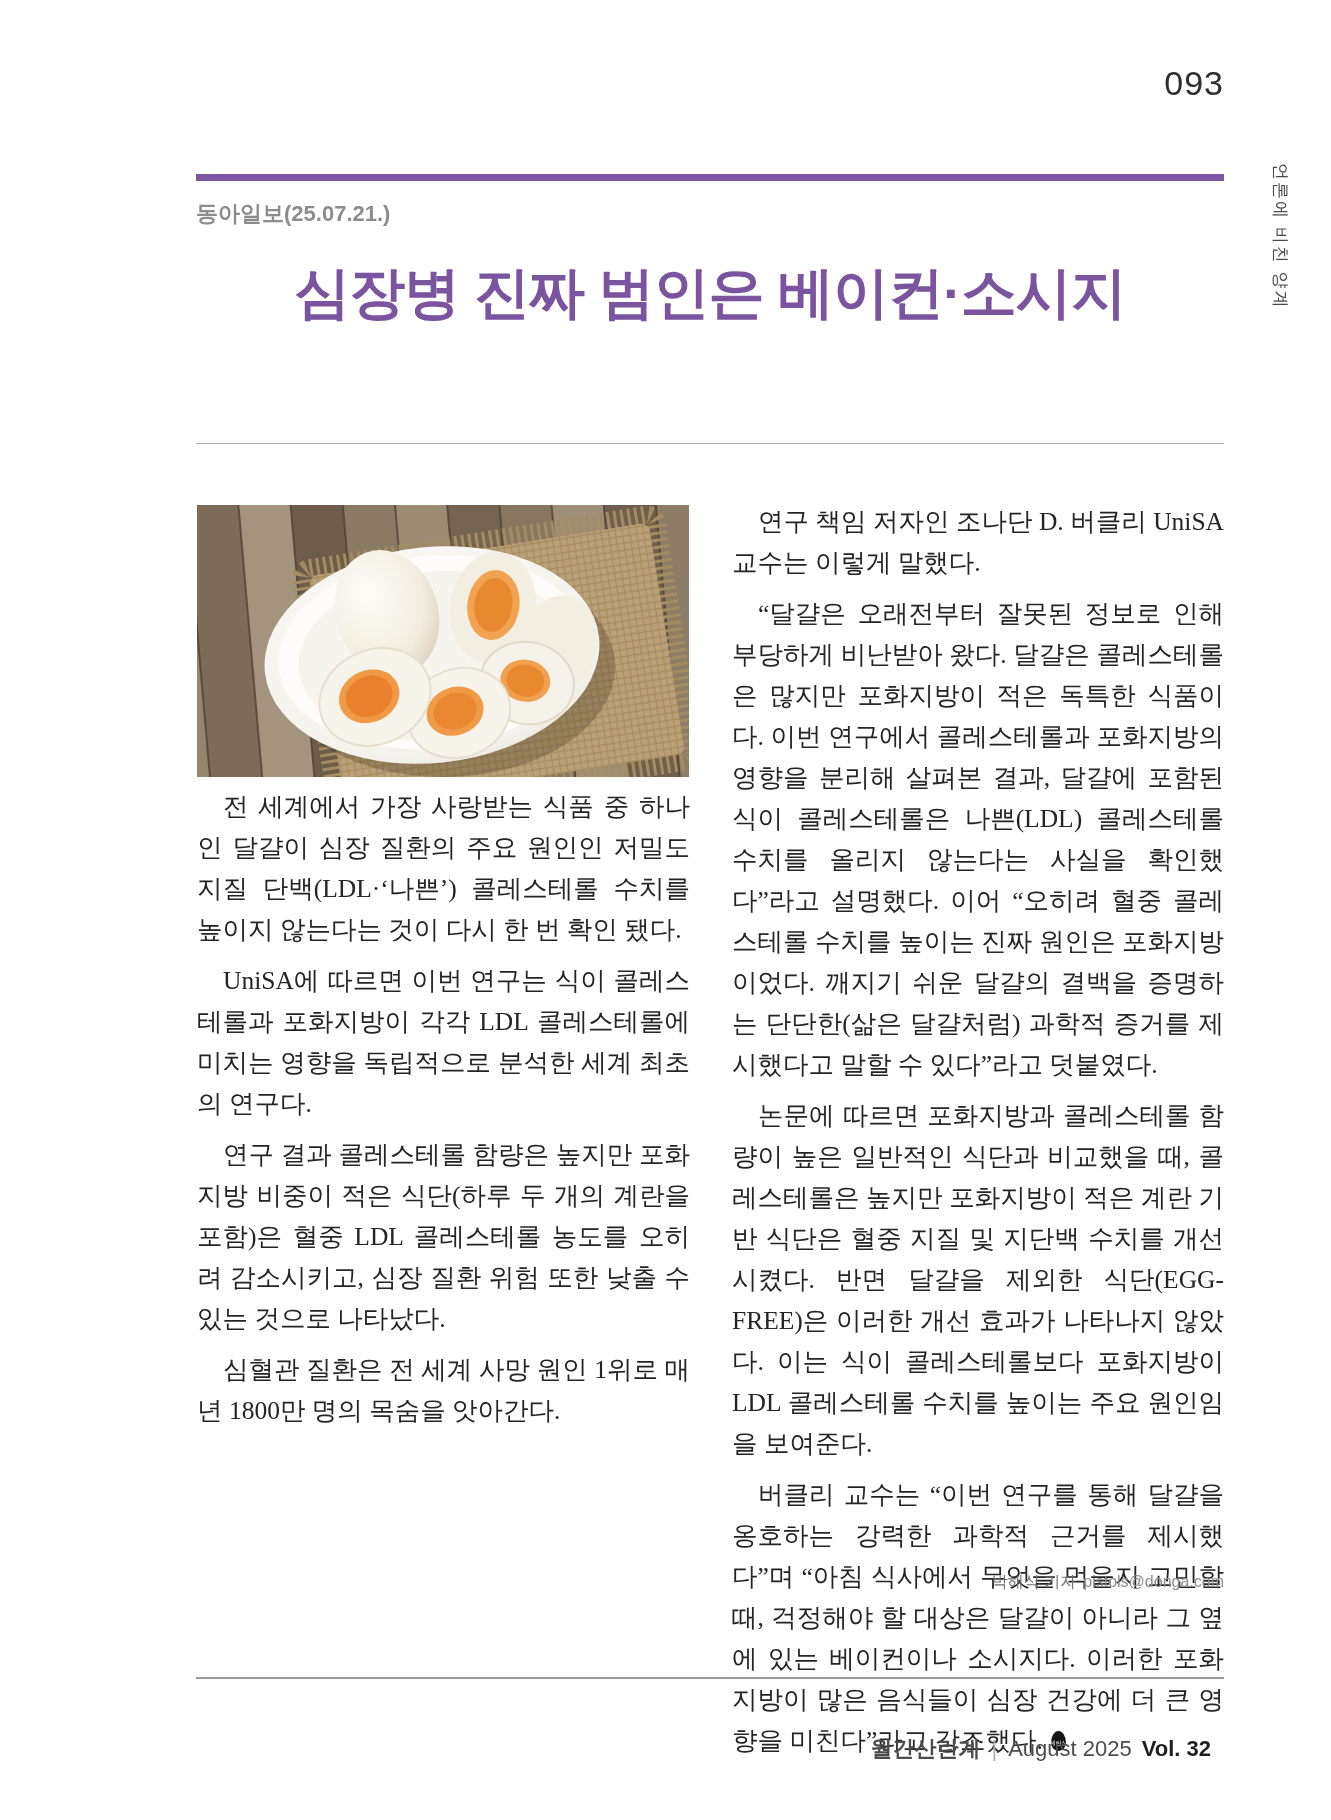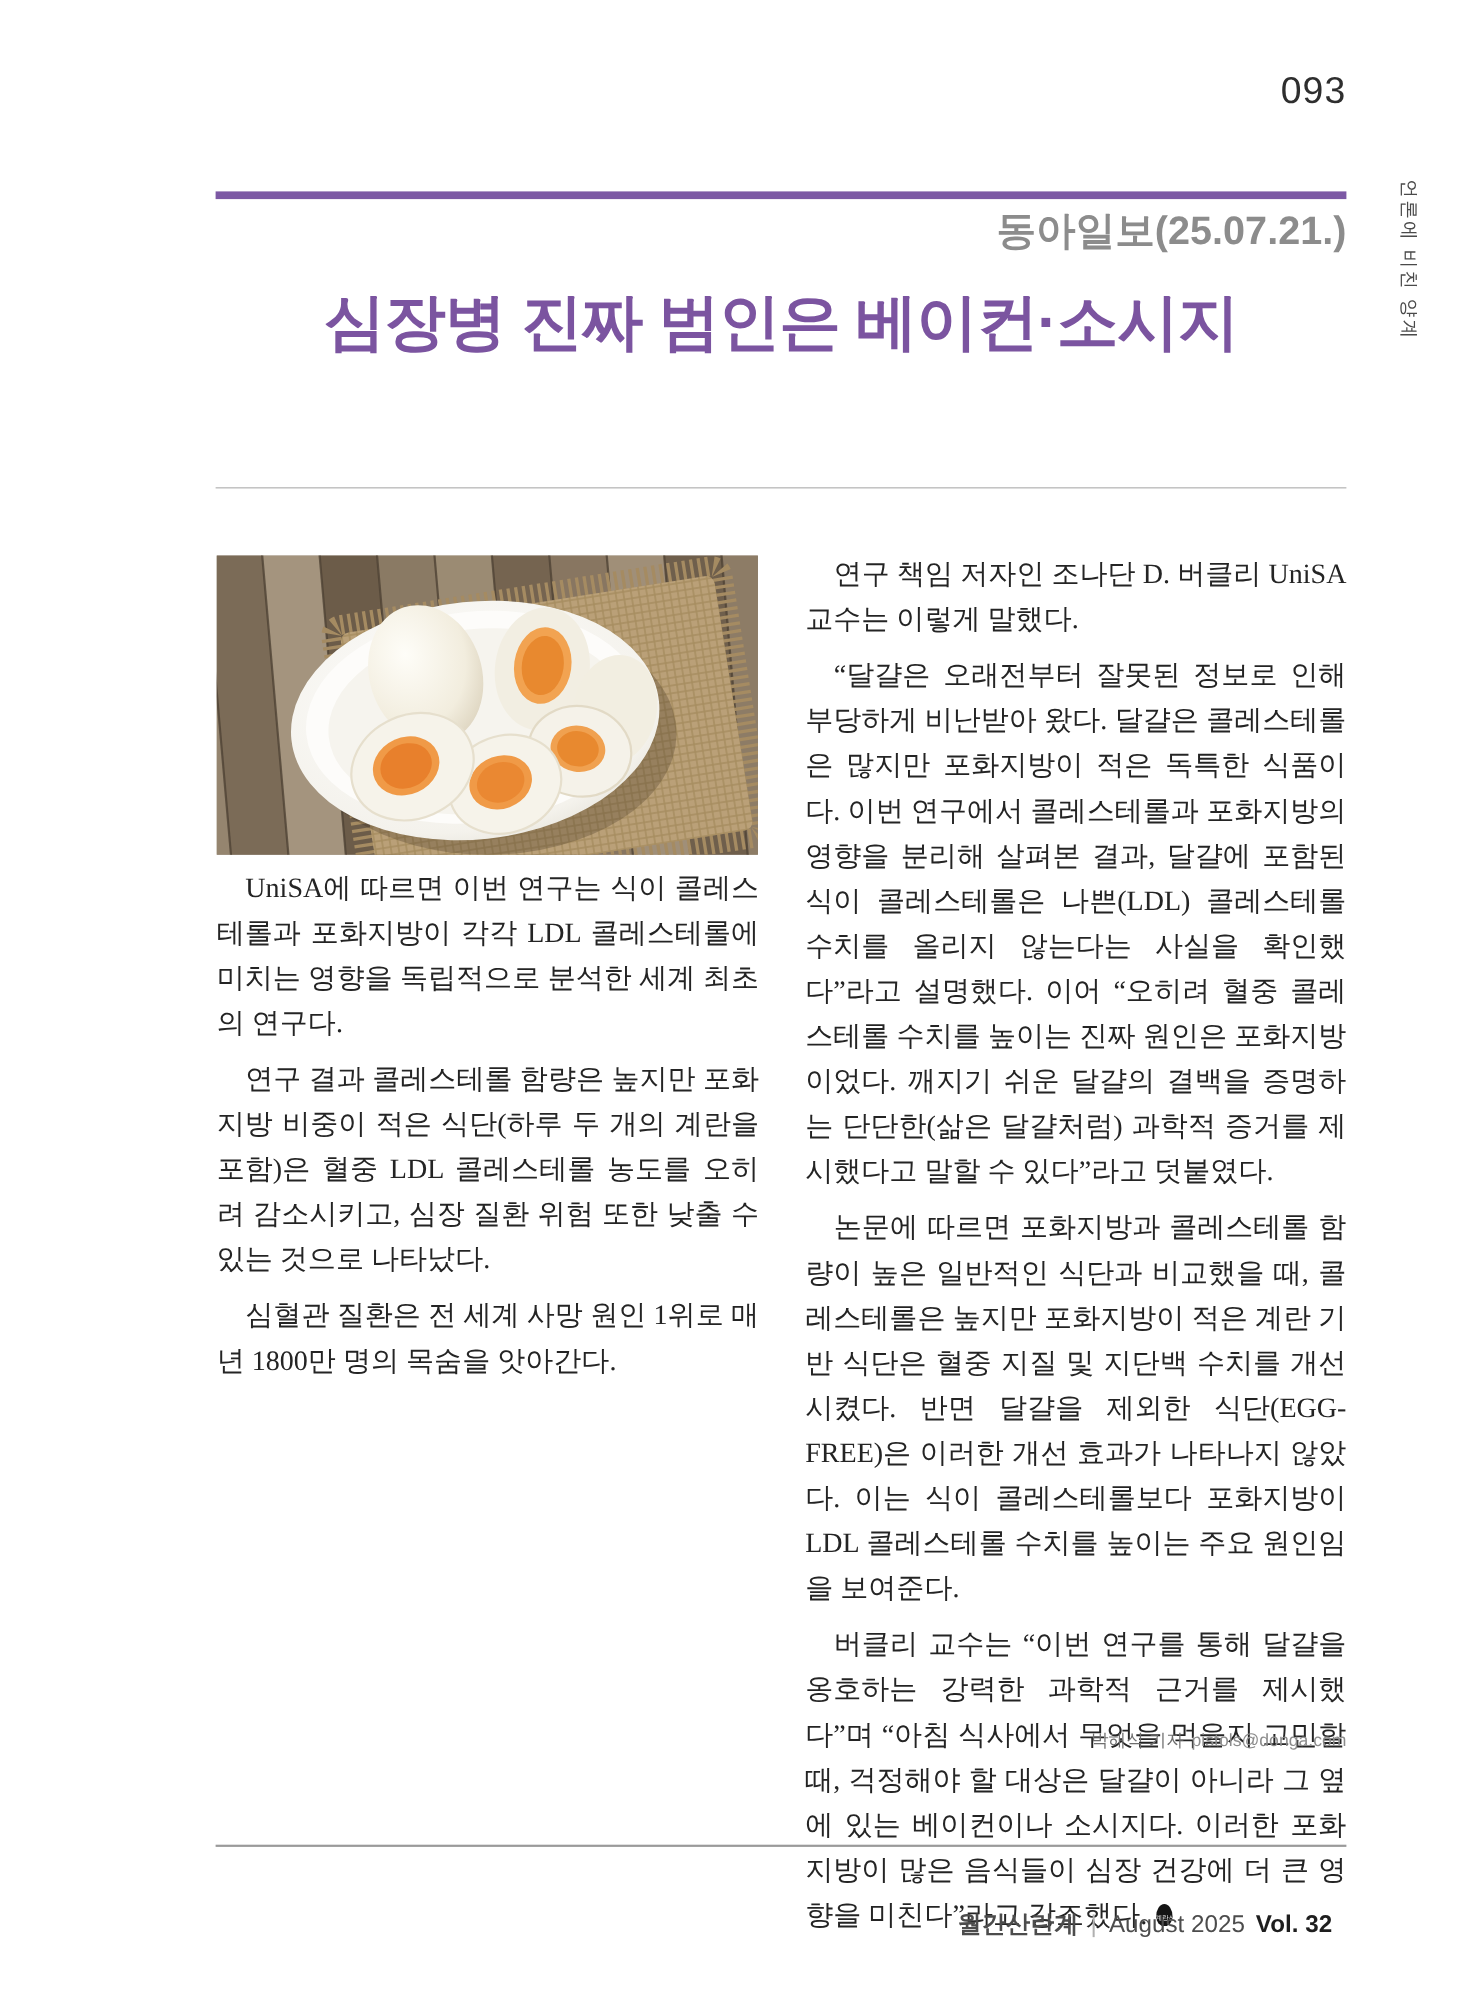--- a/index.html
+++ b/index.html
@@ -15,22 +15,22 @@
   .side-label{
     position:absolute;top:163px;left:1292px;
     transform:rotate(90deg);transform-origin:0 0;
     white-space:nowrap;font-size:17px;color:#4a4a4a;letter-spacing:2px;
   }
   .top-bar{
     position:absolute;left:196px;top:174px;width:1028px;height:7px;
     background:#7c58a4;
   }
   .source-line{
-    position:absolute;left:196px;top:186px;width:1028px;
-    text-align:right;font-size:36px;font-weight:700;color:#8c8c8c;
+    position:absolute;left:196px;top:199px;width:1028px;
+    text-align:left;font-size:22px;font-weight:700;color:#8c8c8c;
   }
   .headline{
     position:absolute;left:176px;top:256px;width:1068px;
     text-align:center;font-size:56px;line-height:73px;font-weight:800;
     color:#7b54a0;letter-spacing:-1px;
   }
   .headline-divider{
     position:absolute;left:196px;top:443px;width:1028px;height:1px;
     background:#ababab;
   }
@@ -172,20 +172,21 @@
       </g>
       <g transform="rotate(-24 178 192)">
         <ellipse cx="178" cy="192" rx="57" ry="47" fill="#f6f3ea" stroke="#e6dfcd" stroke-width="2"></ellipse>
         <ellipse cx="173" cy="189" rx="31" ry="26" fill="#f09a47"></ellipse>
         <ellipse cx="173" cy="189" rx="24" ry="20" fill="#e8802c"></ellipse>
       </g>
     </g>
   </svg>
 
   <div class="col col-left">
+    <p>전 세계에서 가장 사랑받는 식품 중 하나인 달걀이 심장 질환의 주요 원인인 저밀도 지질 단백(LDL·‘나쁜’) 콜레스테롤 수치를 높이지 않는다는 것이 다시 한 번 확인 됐다.</p>
     <p>UniSA에 따르면 이번 연구는 식이 콜레스테롤과 포화지방이 각각 LDL 콜레스테롤에 미치는 영향을 독립적으로 분석한 세계 최초의 연구다.</p>
     <p>연구 결과 콜레스테롤 함량은 높지만 포화지방 비중이 적은 식단(하루 두 개의 계란을 포함)은 혈중 LDL 콜레스테롤 농도를 오히려 감소시키고, 심장 질환 위험 또한 낮출 수 있는 것으로 나타났다.</p>
     <p>심혈관 질환은 전 세계 사망 원인 1위로 매년 1800만 명의 목숨을 앗아간다.</p>
   </div>
 
   <div class="col col-right">
     <p>연구 책임 저자인 조나단 D. 버클리 UniSA 교수는 이렇게 말했다.</p>
     <p>“달걀은 오래전부터 잘못된 정보로 인해 부당하게 비난받아 왔다. 달걀은 콜레스테롤은 많지만 포화지방이 적은 독특한 식품이다. 이번 연구에서 콜레스테롤과 포화지방의 영향을 분리해 살펴본 결과, 달걀에 포함된 식이 콜레스테롤은 나쁜(LDL) 콜레스테롤 수치를 올리지 않는다는 사실을 확인했다”라고 설명했다. 이어 “오히려 혈중 콜레스테롤 수치를 높이는 진짜 원인은 포화지방이었다. 깨지기 쉬운 달걀의 결백을 증명하는 단단한(삶은 달걀처럼) 과학적 증거를 제시했다고 말할 수 있다”라고 덧붙였다.</p>
     <p>논문에 따르면 포화지방과 콜레스테롤 함량이 높은 일반적인 식단과 비교했을 때, 콜레스테롤은 높지만 포화지방이 적은 계란 기반 식단은 혈중 지질 및 지단백 수치를 개선시켰다. 반면 달걀을 제외한 식단(EGG-FREE)은 이러한 개선 효과가 나타나지 않았다. 이는 식이 콜레스테롤보다 포화지방이 LDL 콜레스테롤 수치를 높이는 주요 원인임을 보여준다.</p>
     <p><span>버클리 교수는 “이번 연구를 통해 달걀을 옹호하는 강력한 과학적 근거를 제시했다”며 “아침 식사에서 무엇을 먹을지 고민할 때, 걱정해야 할 대상은 달걀이 아니라 그 옆에 있는 베이컨이나 소시지다. 이러한 포화지방이 많은 음식들이 심장 건강에 더 큰 영향을 미친다”라고 강조했다.</span><span class="egg-mark"><span>산란계</span></span></p>

